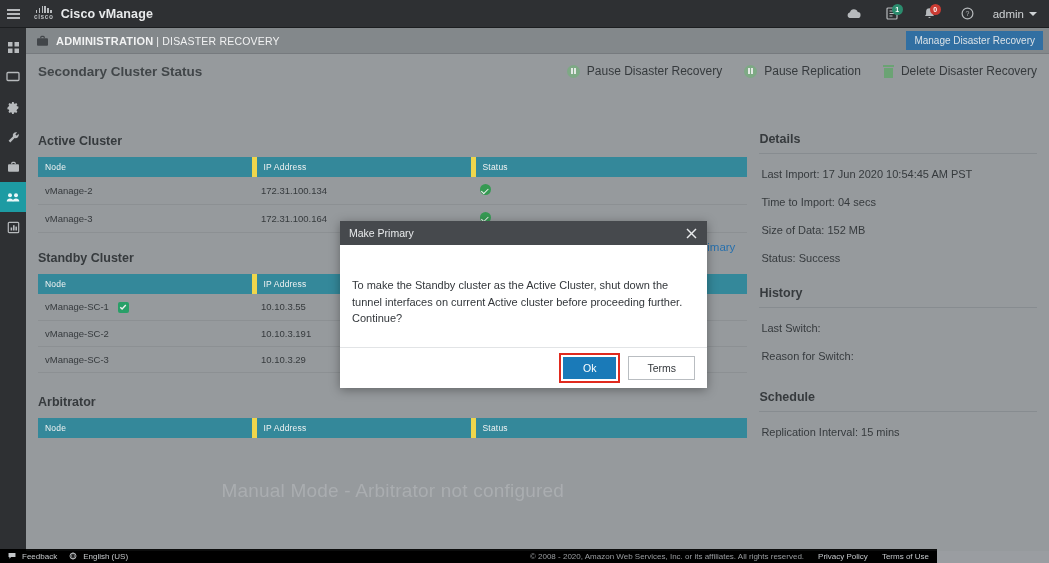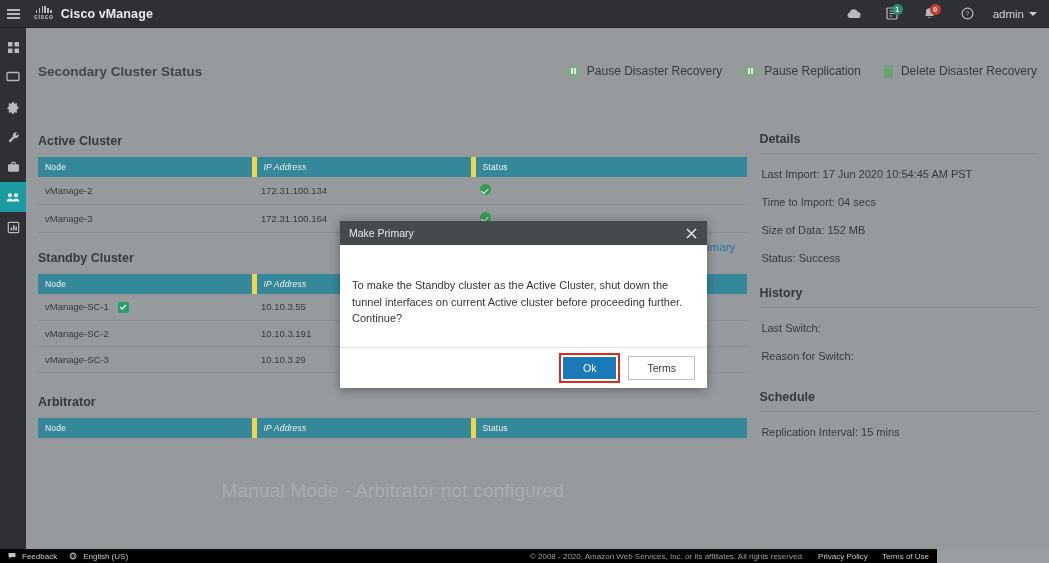--- a/index.html
+++ b/index.html
@@ -137,21 +137,21 @@
     background: #2d8a9e; color: #ffffff; font-size: 8.5px; font-weight: normal;
     text-align: left; padding: 5px 7px; border-right: 5px solid #fde047;
     letter-spacing: .2px;
   }
   table.grid th:last-child { border-right: none; }
   table.grid td {
     font-size: 9.5px; color: #2f3336; padding: 7px 7px;
     border-bottom: 1px solid #8f9296; background: transparent;
   }
   .col-node { width: 216px; }
-  .col-ip   { width: 219px; font-style: italic; }
+  .col-ip   { width: 219px; }
   .col-stat { width: auto; }
 
   .chk-green {
     display: inline-flex; width: 11px; height: 11px; background: #21a366;
     border-radius: 2px; align-items: center; justify-content: center;
     vertical-align: middle; margin-left: 6px;
   }
   .chk-green svg { display:block; }
   .status-ok {
     display: inline-block; width: 11px; height: 11px; border-radius: 50%;
@@ -333,20 +333,30 @@
     <div class="side-item">
       <svg width="13" height="13" viewBox="0 0 13 13">
           <rect x="1.3" y="1.3" width="10.4" height="10.4" rx="1" fill="none" stroke="#b7babd" stroke-width="1.2"></rect>
           <rect x="3.6" y="6.5" width="1.6" height="3" fill="#b7babd"></rect>
           <rect x="6" y="4.2" width="1.6" height="5.3" fill="#b7babd"></rect>
           <rect x="8.4" y="5.6" width="1.6" height="3.9" fill="#b7babd"></rect>
         </svg>
     </div>
   </div>
 
+  <div class="crumbbar">
+    <svg width="13" height="12" viewBox="0 0 13 12">
+        <rect x="1" y="3.2" width="11" height="7.5" rx="1" fill="#3d4044"></rect>
+        <path d="M4.8 3.2V2.2a.8.8 0 0 1 .8-.8h1.8a.8.8 0 0 1 .8.8v1" fill="none" stroke="#3d4044" stroke-width="1.2"></path>
+      </svg>
+    <div class="crumb-text">
+      <span class="b">ADMINISTRATION</span><span class="sep">|</span><span>DISASTER RECOVERY</span>
+    </div>
+    <button class="manage-dr-btn">Manage Disaster Recovery</button>
+  </div>
 
   <div class="pagehead">
     <div class="page-title">Secondary Cluster Status</div>
     <div class="head-actions">
       <div class="head-action">
         <span class="ic-pause">
             <i></i>
             <i></i>
           </span>
         <span class="lbl">Pause Disaster Recovery</span>

